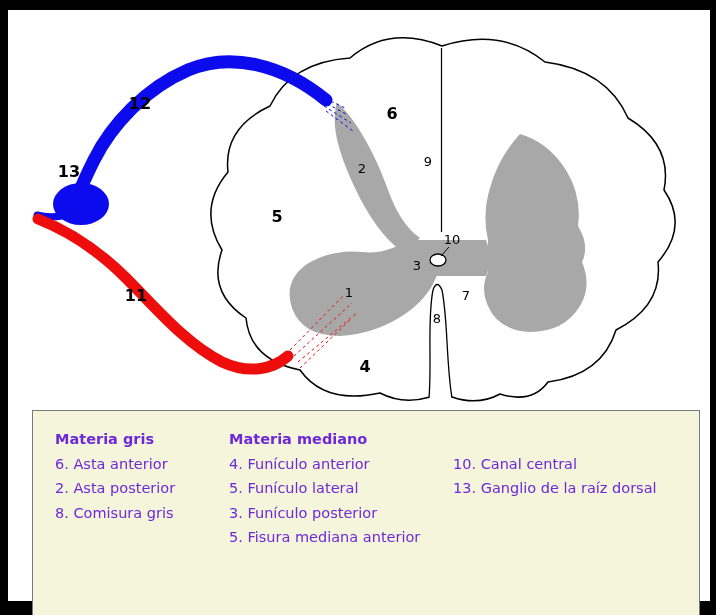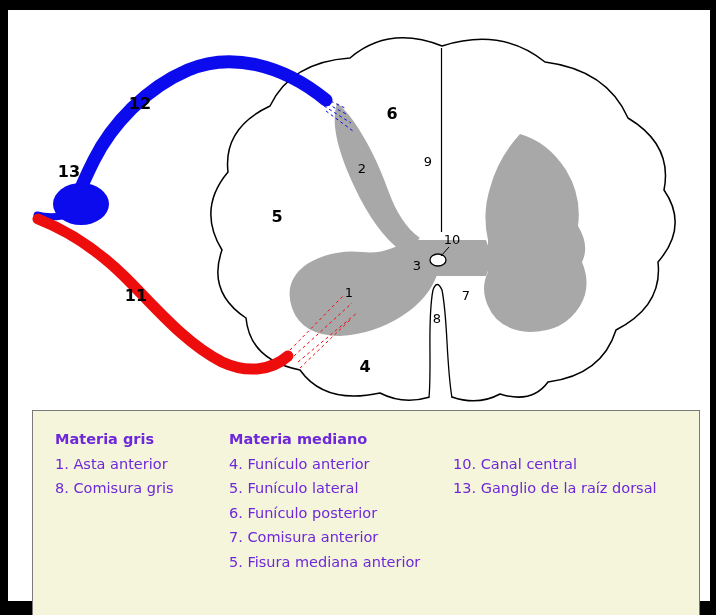--- a/index.html
+++ b/index.html
@@ -160,28 +160,28 @@
   <text class="num-small" x="428" y="166" text-anchor="middle">9</text>
   <text class="num-small" x="452" y="244" text-anchor="middle">10</text>
   <text class="num-big" x="136" y="301" text-anchor="middle">11</text>
   <text class="num-big" x="140" y="109" text-anchor="middle">12</text>
   <text class="num-big" x="69" y="177" text-anchor="middle">13</text>
 </svg>
 
 <div class="legend" style="background-color: rgb(245, 245, 220);">
   <div class="col col1">
     <div class="col-title">Materia gris</div>
-    <div>1. Asta anterior</div>
+    <div>6. Asta anterior</div>
+    <div>2. Asta posterior</div>
     <div>8. Comisura gris</div>
   </div>
   <div class="col col2">
     <div class="col-title">Materia mediano</div>
     <div>4. Funículo anterior</div>
     <div>5. Funículo lateral</div>
-    <div>6. Funículo posterior</div>
-    <div>7. Comisura anterior</div>
+    <div>3. Funículo posterior</div>
     <div>5. Fisura mediana anterior</div>
   </div>
   <div class="col col3">
     <div>10. Canal central</div>
     <div>13. Ganglio de la raíz dorsal</div>
   </div>
 </div>
 
 </body></html>

